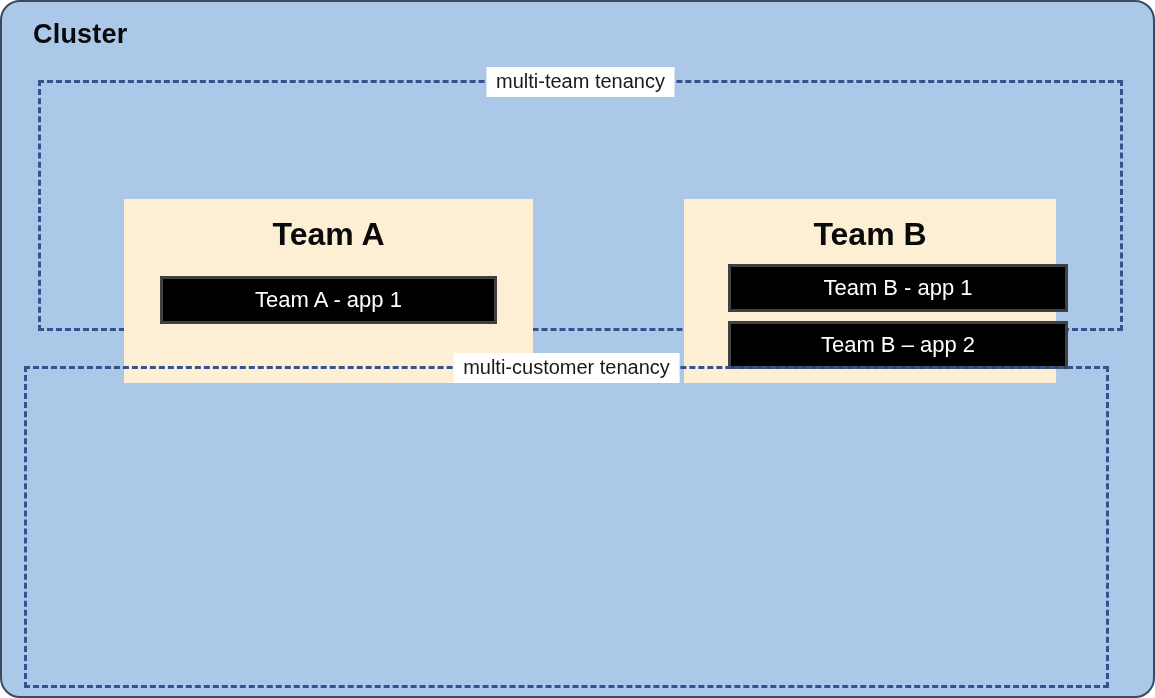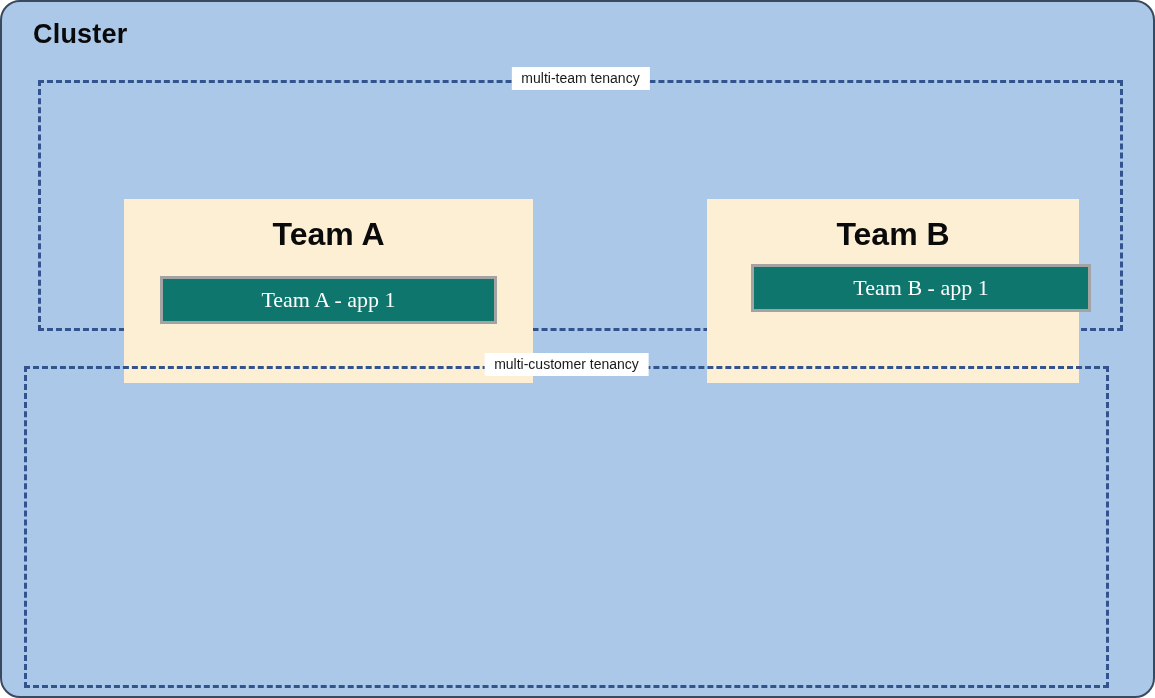--- a/index.html
+++ b/index.html
@@ -52,68 +52,67 @@
     height: 322px;
   }
 
   .tenancy-label {
     position: absolute;
     top: -16px;
     left: 50%;
     transform: translateX(-50%);
     background: #ffffff;
     padding: 3px 10px 4px 10px;
-    font-size: 14px;
+    font-size: 20px;
     color: #1a1a1a;
     white-space: nowrap;
     line-height: 1.15;
   }
 
   
   .team {
     position: absolute;
     box-sizing: border-box;
     background: #FCEFD4;
   }
   #team-a {
     left: 83px;
     top: 116px;
     width: 409px;
     height: 184px;
   }
   #team-b {
-    left: 666px;
+    left: 643px;
     top: 116px;
     width: 372px;
     height: 184px;
   }
 
   .team-title {
     text-align: center;
     font-size: 32px;
     font-weight: bold;
     color: #0a0a0a;
     line-height: 1;
   }
   #team-a .team-title { padding-top: 19px; }
   #team-b .team-title { padding-top: 19px; }
 
   
   .app-box {
     box-sizing: border-box;
-    background: #0f766e;
-    border: 3px solid #a3a3a3;
+    background: #000000;
+    border: 3px solid #404040;
     color: #ffffff;
     font-size: 22px;
     text-align: center;
     display: flex;
     align-items: center;
     justify-content: center;
     line-height: 1;
-    font-family: Liberation Serif, serif;
   }
 
   
   #team-a .app-list {
     margin: 26px auto 0 auto;
     width: 337px;
   }
   #team-a .app-box { height: 48px; }
 
   
@@ -142,20 +141,21 @@
       <div class="team-title">Team A</div>
       <div class="app-list">
         <div class="app-box">Team A - app 1</div>
       </div>
     </div>
 
     <div class="team" id="team-b">
       <div class="team-title">Team B</div>
       <div class="app-list">
         <div class="app-box">Team B - app 1</div>
+        <div class="app-box">Team B – app 2</div>
       </div>
     </div>
   </div>
 
   <div class="tenancy" id="tenancy-multi-customer">
 
     <div class="tenancy-label">multi-customer tenancy</div>
 
   </div>
 

